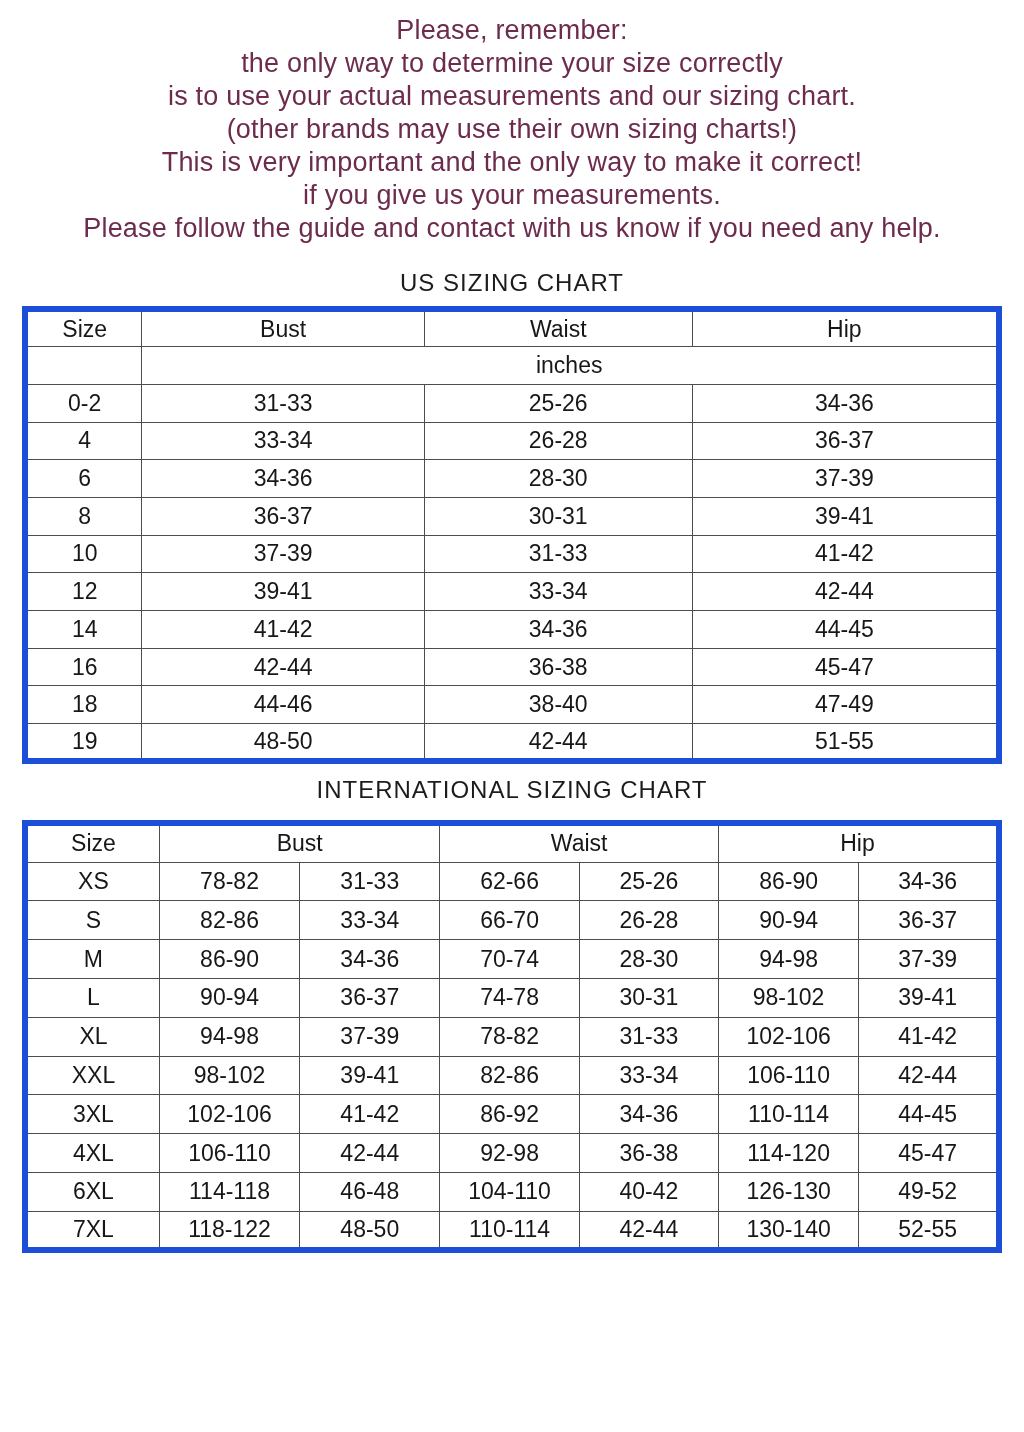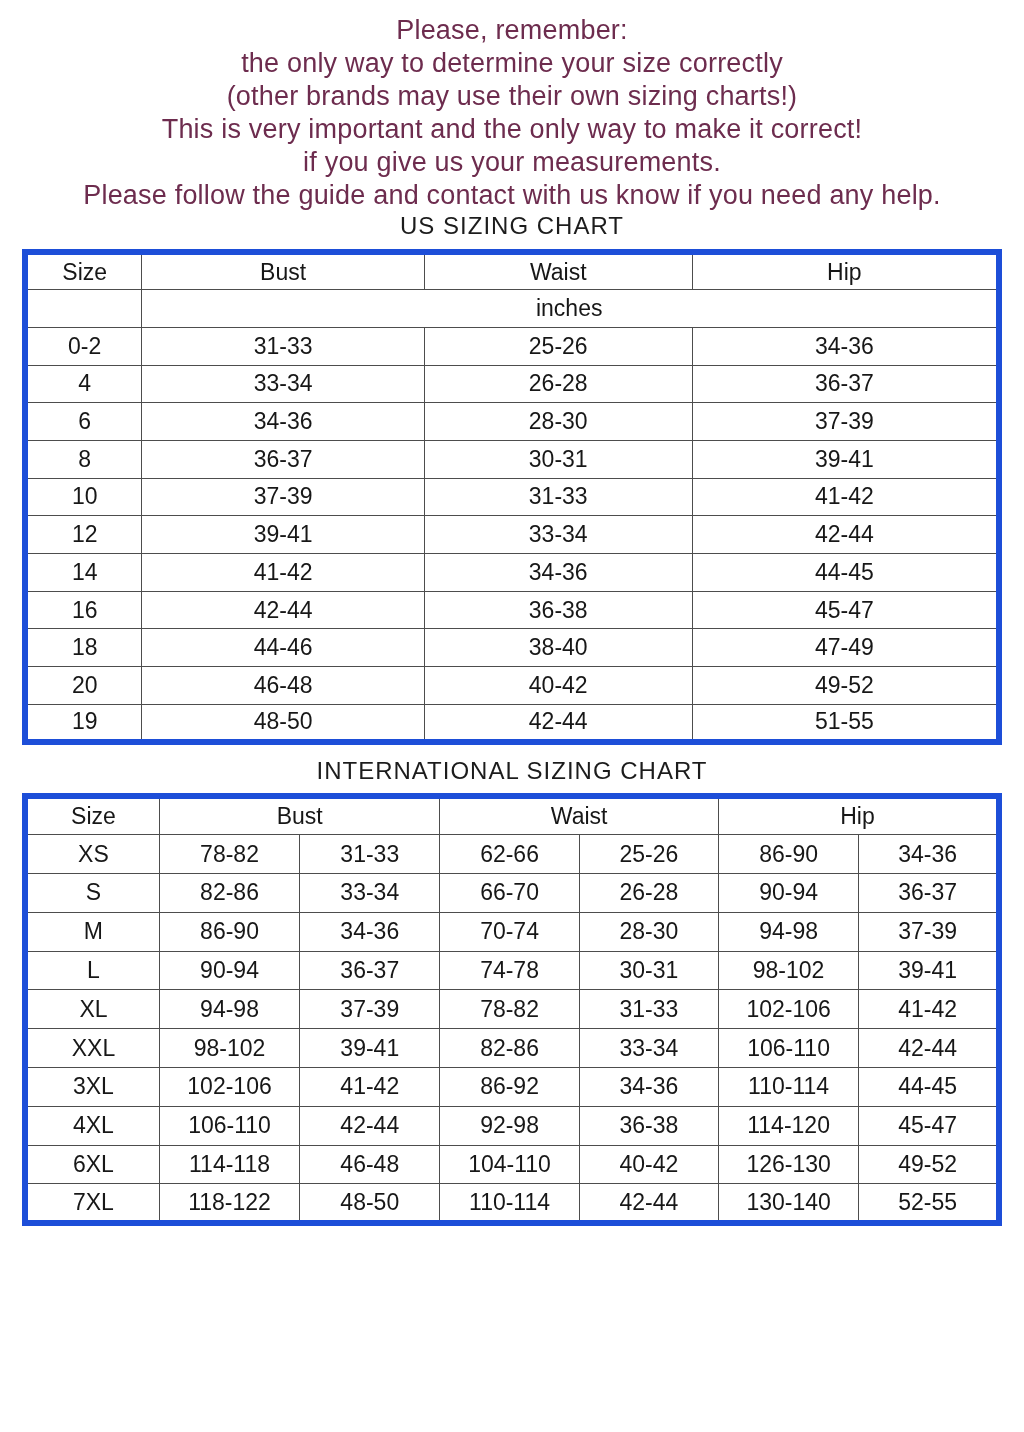--- a/index.html
+++ b/index.html
@@ -28,22 +28,22 @@
   }
   .intro-block-2 { }
   
   .chart-title {
     text-align: center;
     font-size: 24px;
     font-weight: 400;
     letter-spacing: 1px;
     color: #1c1c1c;
   }
-  .chart-title.us   { margin-bottom: 9px; }
-  .chart-title.intl { margin-top: 12px; margin-bottom: 8px; }
+  .chart-title.us   { margin-top: 24px; margin-bottom: 9px; }
+  .chart-title.intl { margin-top: 12px; margin-bottom: 16px; }
   
   table.sizing-table {
     width: 980px;
     border-collapse: collapse;
     table-layout: fixed;
     border: 6px solid #1d4ed8;
   }
   table.sizing-table td {
     border: 1px solid #4d4d4d;
     text-align: center;
@@ -60,20 +60,21 @@
 </style>
 </head>
 <body>
 
 <div class="page">
 
   <div class="intro">
     <div class="intro-block-1">
       <div>Please, remember:</div>
       <div>the only way to determine your size correctly</div>
+      <div>is to use your actual measurements and our sizing chart.</div>
       <div>(other brands may use their own sizing charts!)</div>
     </div>
     <div class="intro-block-2">
       <div>This is very important and the only way to make it correct!</div>
       <div>if you give us your measurements.</div>
       <div>Please follow the guide and contact with us know if you need any help.</div>
     </div>
   </div>
 
   <div class="chart-title us">US SIZING CHART</div>
@@ -146,26 +147,20 @@
           <td>36-38</td>
           <td>45-47</td>
         </tr>
         <tr>
           <td>18</td>
           <td>44-46</td>
           <td>38-40</td>
           <td>47-49</td>
         </tr>
         <tr>
-          <td>20</td>
-          <td>46-48</td>
-          <td>40-42</td>
-          <td>49-52</td>
-        </tr>
-        <tr>
           <td>19</td>
           <td>48-50</td>
           <td>42-44</td>
           <td>51-55</td>
         </tr>
       </tbody>
   </table>
 
   <div class="chart-title intl">INTERNATIONAL SIZING CHART</div>
 

